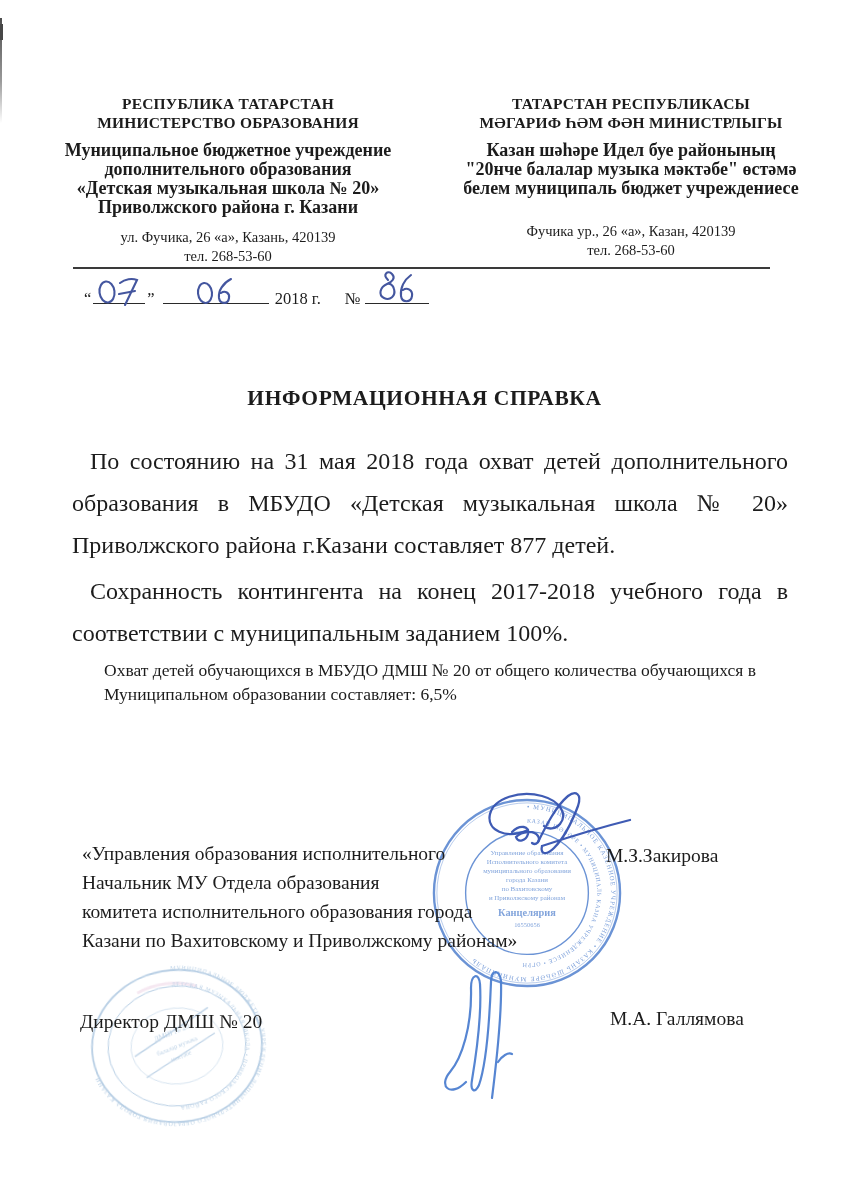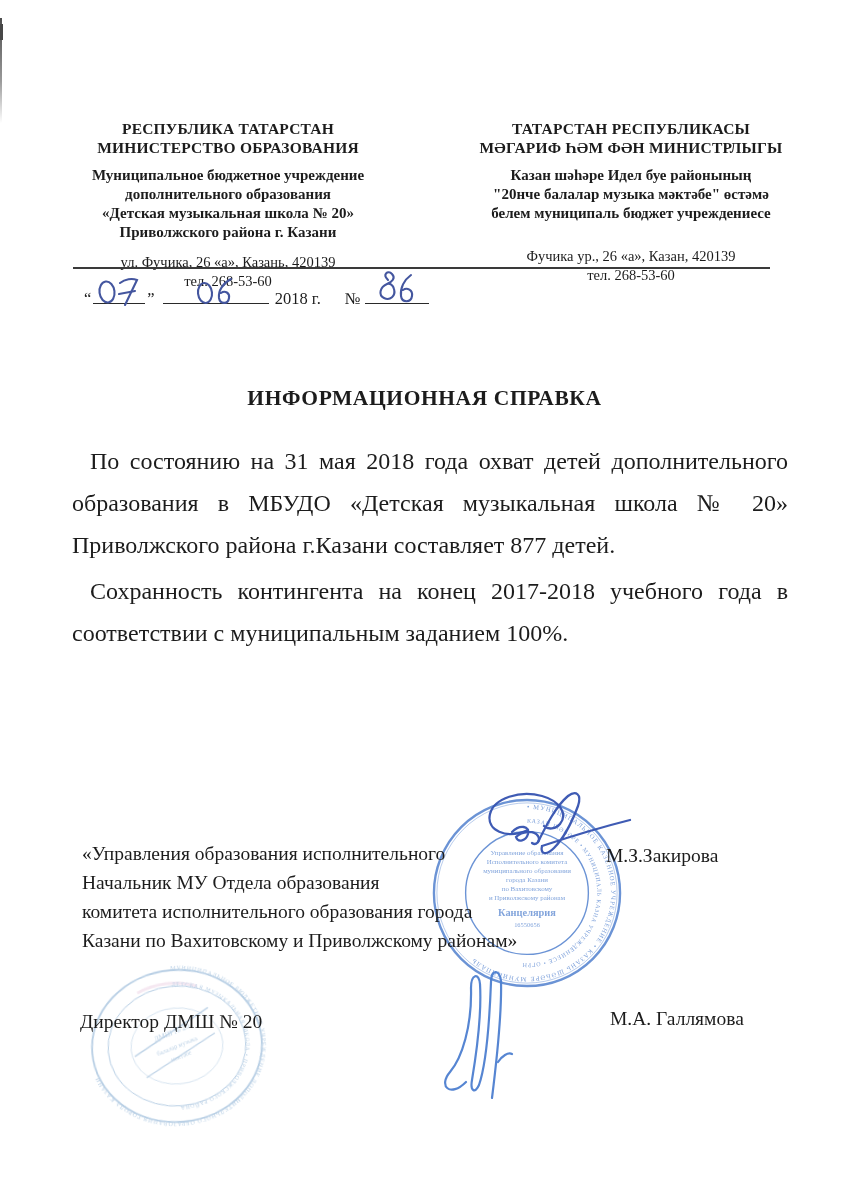--- a/index.html
+++ b/index.html
@@ -6,27 +6,27 @@
   .page{
     position:relative;
     width:849px;height:1200px;
     margin:0 auto;
     background:#ffffff;
     font-family:"Liberation Serif", serif;
     color:#1c1c1c;
     overflow:hidden;
   }
   .abs{position:absolute;}
-  .center{text-align:center;margin-top:25px;}
+  .center{text-align:center;}
 
   
   .hdr-left{left:48px;top:94px;width:360px;}
   .hdr-right{left:442px;top:94px;width:378px;}
   .hdr-org{font-size:15.5px;font-weight:bold;line-height:19px;letter-spacing:.2px;}
-  .hdr-inst{font-size:15px;font-weight:bold;line-height:19px;margin-top:9px;}
+  .hdr-inst{font-size:18px;font-weight:bold;line-height:19px;margin-top:9px;}
   .hdr-addr{font-size:14.5px;line-height:19px;margin-top:11px;}
   .hdr-addr.tall{margin-top:24px;}
 
   
   .rule{left:73px;top:267px;width:697px;height:2px;background:#3a3a3a;}
 
   
   .dateline{left:84px;top:283px;font-size:16.5px;white-space:nowrap;}
   .dl-part{display:inline-block;vertical-align:baseline;}
   .u{display:inline-block;border-bottom:1.6px solid #2a2a2a;position:relative;height:20px;}
@@ -131,20 +131,23 @@
       </svg>
     </span>
   </div>
 
   <div class="abs title">ИНФОРМАЦИОННАЯ СПРАВКА</div>
 
   <div class="abs body1">
     <p>По состоянию на 31 мая 2018 года охват детей дополнительного образования в МБУДО «Детская музыкальная школа № 20» Приволжского района г.Казани составляет 877 детей.</p>
     <p>Сохранность контингента на конец 2017-2018 учебного года в соответствии с муниципальным заданием 100%.</p>
   </div>
+  <div class="abs body3">
+    <p>Охват детей обучающихся в МБУДО ДМШ № 20 от общего количества обучающихся в Муниципальном образовании составляет: 6,5%</p>
+  </div>
 
   <svg class="abs stamp1 stampblur" viewBox="0 0 200 200" opacity="0.82">
     <defs>
       <path id="ring1o" d="M 100,15 a 85,85 0 1,1 -0.01,0 z"></path>
       <path id="ring1i" d="M 100,29 a 71,71 0 1,1 -0.01,0 z"></path>
     </defs>
     <g fill="none" stroke-width="2.4" stroke="#4b7ccc">
       <circle cx="100" cy="100" r="94"></circle>
       <circle cx="100" cy="100" r="91" stroke-width="0.8" opacity="0.6"></circle>
       <circle cx="100" cy="100" r="62" stroke-width="1.4"></circle>

